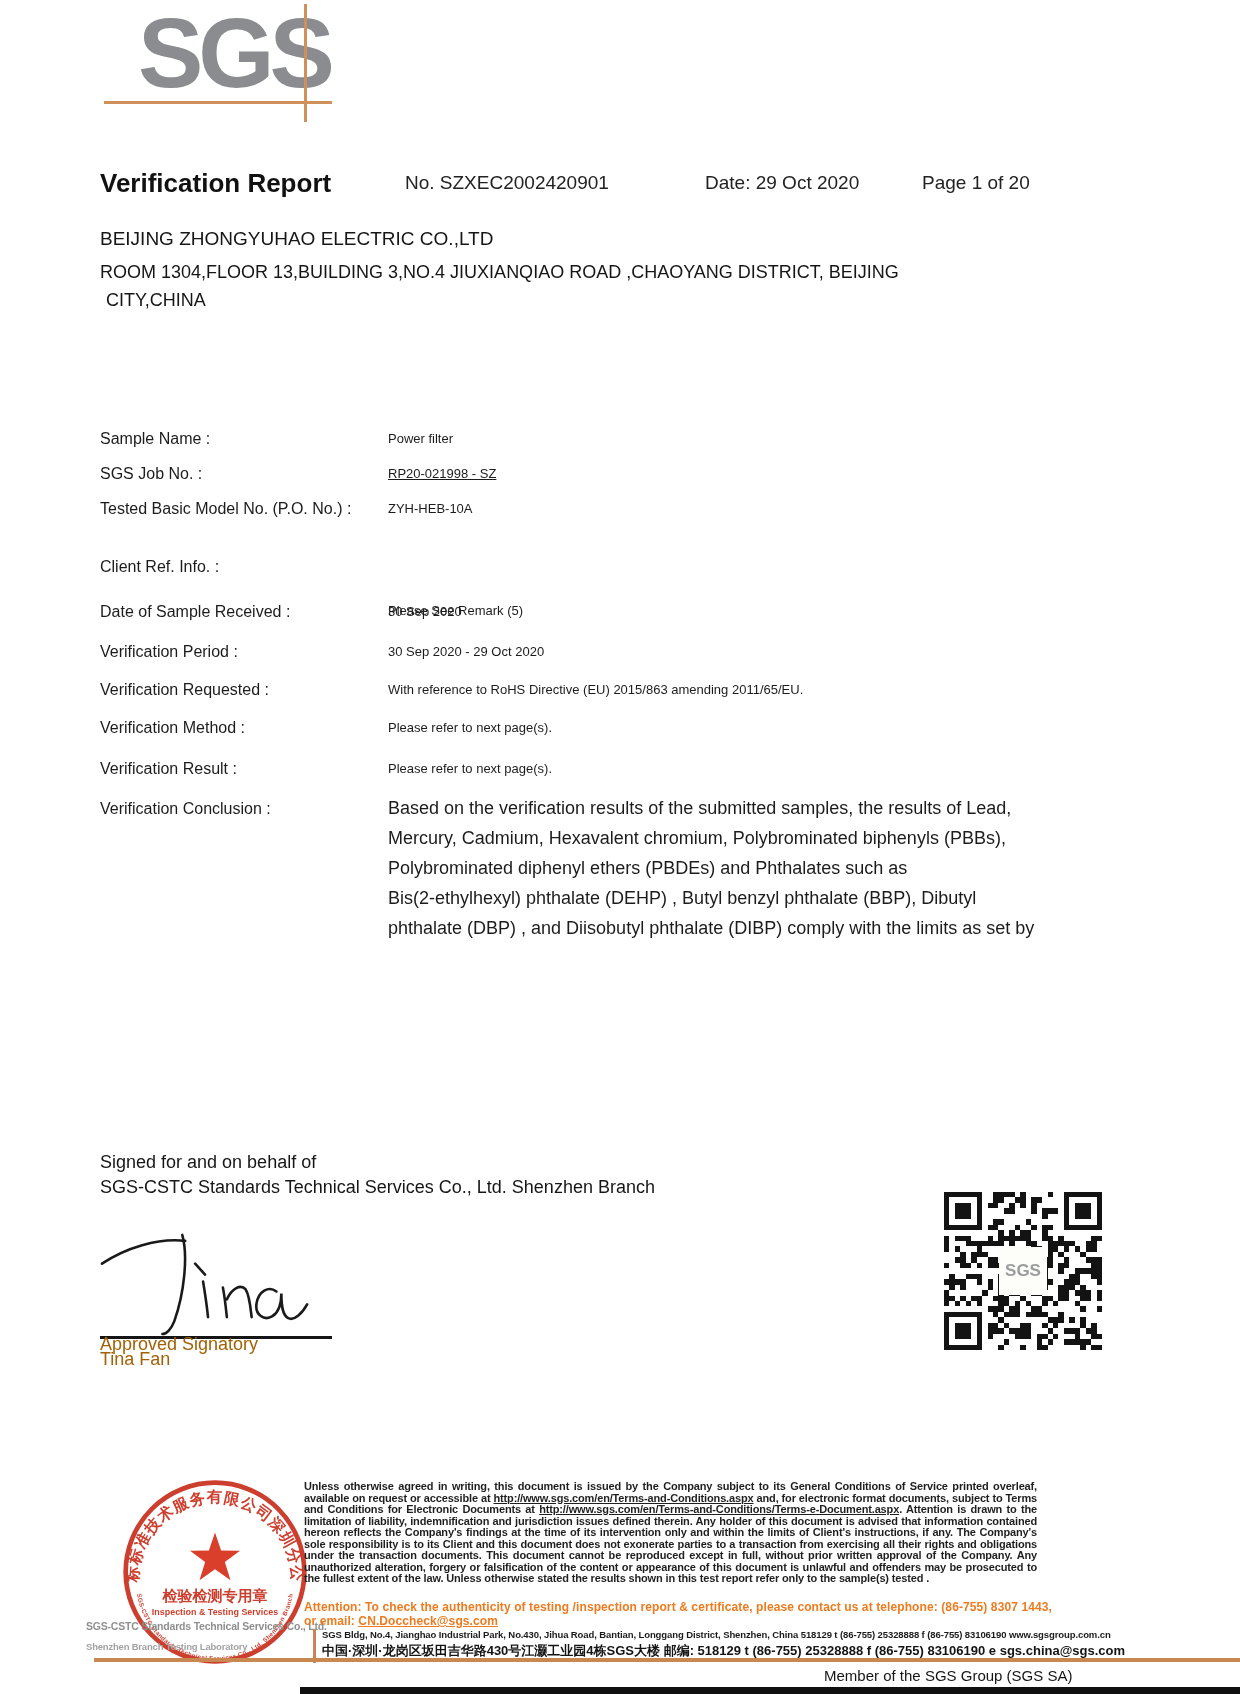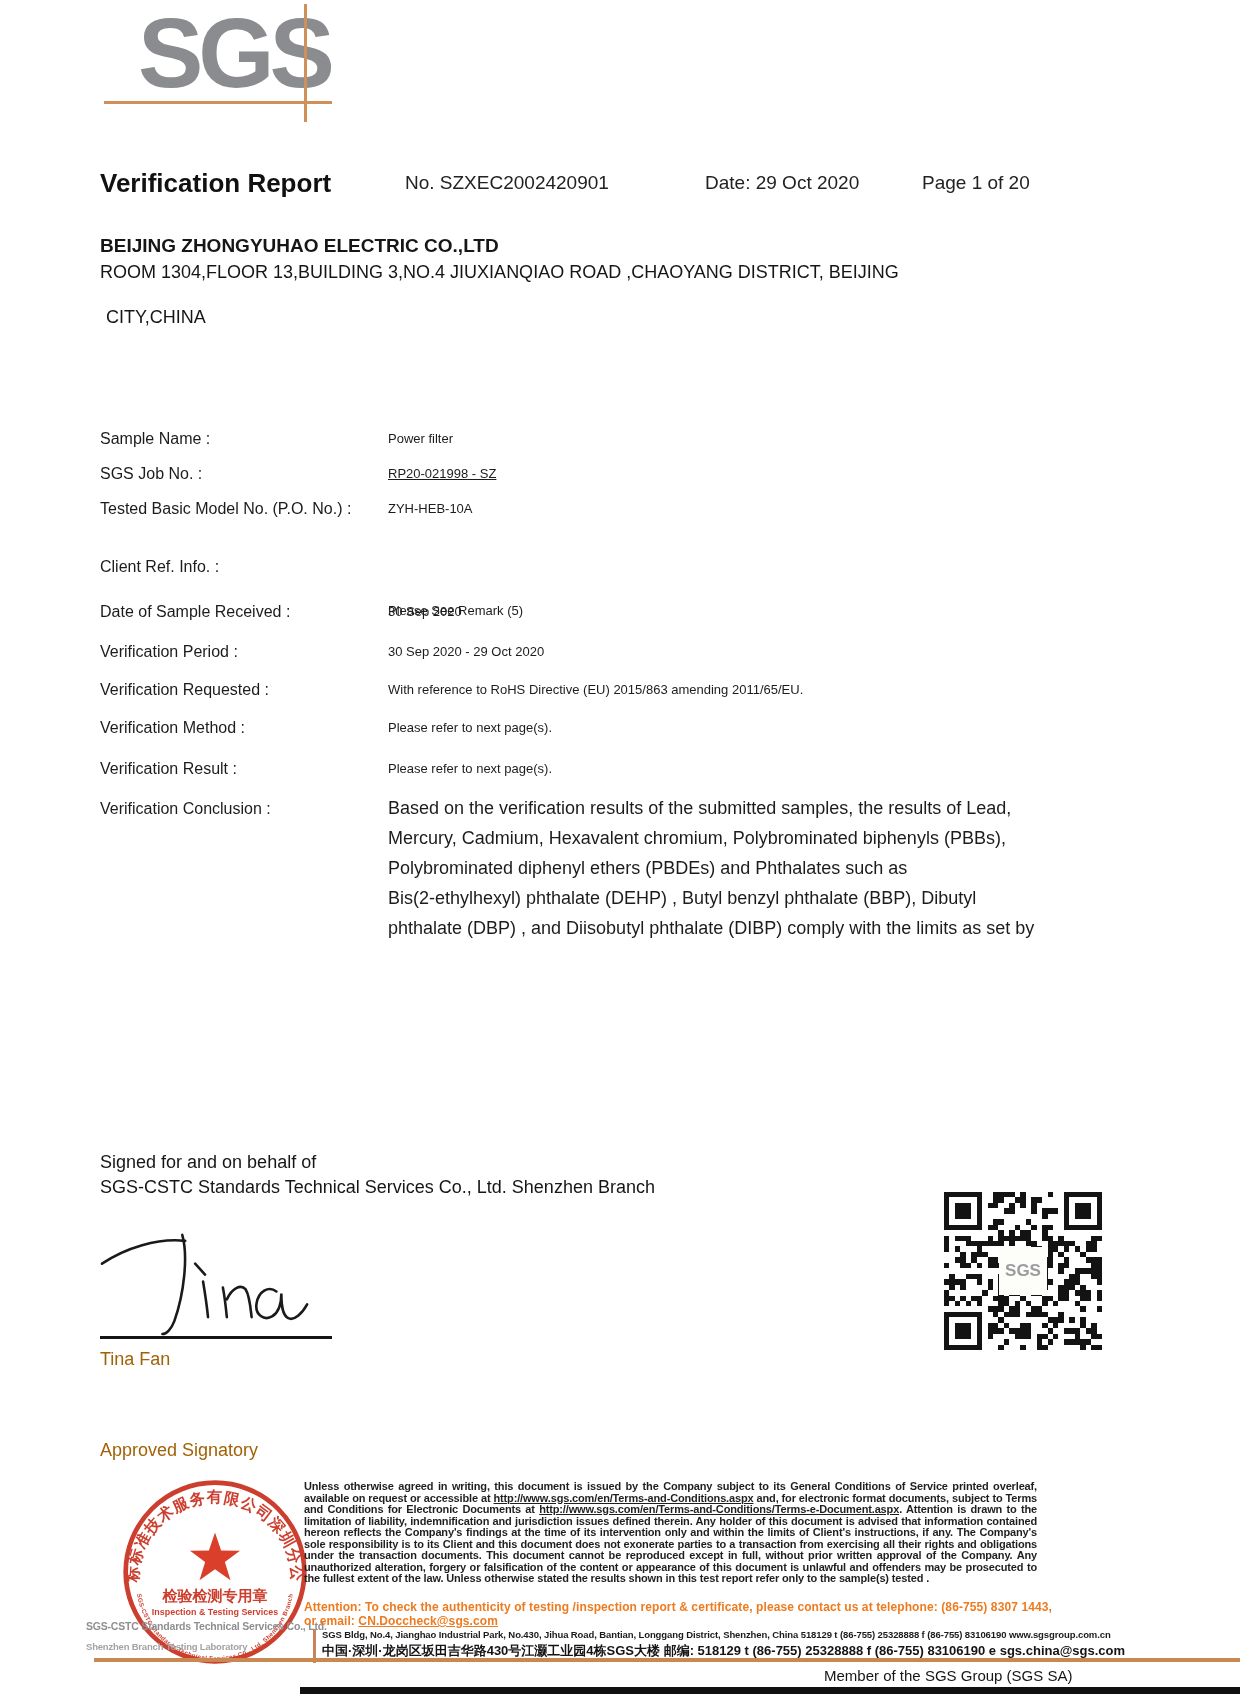--- a/index.html
+++ b/index.html
@@ -56,23 +56,23 @@
     <span class="logo-text">SGS</span>
   </div>
   <div class="abs logo-vline" style="left:304px;top:4px;"></div>
   <div class="abs logo-hline" style="left:104px;top:101px;"></div>
 
   <div class="abs title" style="left:100px;top:168px;">Verification Report</div>
   <div class="abs hmeta" style="left:405px;top:172px;">No. SZXEC2002420901</div>
   <div class="abs hmeta" style="left:705px;top:172px;">Date: 29 Oct 2020</div>
   <div class="abs hmeta" style="left:922px;top:172px;">Page 1 of 20</div>
 
-  <div class="abs client-name" style="left:100px;top:235px;font-weight:bold;">BEIJING ZHONGYUHAO ELECTRIC CO.,LTD</div>
+  <div class="abs client-name" style="left:100px;top:228px;">BEIJING ZHONGYUHAO ELECTRIC CO.,LTD</div>
   <div class="abs client-addr" style="left:100px;top:262px;">ROOM 1304,FLOOR 13,BUILDING 3,NO.4 JIUXIANQIAO ROAD ,CHAOYANG DISTRICT, BEIJING</div>
-  <div class="abs client-addr" style="left:106px;top:290px;margin-top:17px;">CITY,CHINA</div>
+  <div class="abs client-addr" style="left:106px;top:290px;">CITY,CHINA</div>
 
   <div class="abs lbl" style="left:100px;top:425px;">Sample Name :</div>
   <div class="abs val" style="left:388px;top:425px;">Power filter</div>
 
   <div class="abs lbl" style="left:100px;top:460px;">SGS Job No. :</div>
   <div class="abs val" style="left:388px;top:460px;text-decoration:underline;">RP20-021998 - SZ</div>
 
   <div class="abs lbl" style="left:100px;top:495px;">Tested Basic Model No. (P.O. No.) :</div>
   <div class="abs val" style="left:388px;top:495px;">ZYH-HEB-10A</div>
 
@@ -113,21 +113,21 @@
       <path d="M108,56 C110,68 112,82 113,92"></path>
       <path d="M100,38 L110,49"></path>
       <path d="M128,62 C130,72 131,82 132,92"></path>
       <path d="M132,74 C137,63 146,58 151,64 C155,70 156,84 157,92"></path>
       <path d="M182,66 C174,60 164,66 162,78 C160,90 170,96 178,91 C184,87 187,78 187,68 C187,80 188,90 194,93 C200,96 208,88 213,79"></path>
     </g>
   </svg>
 
   <div class="abs sig-line" style="left:100px;top:1336px;"></div>
   <div class="abs sig-name" style="left:100px;top:1349px;">Tina Fan</div>
-  <div class="abs sig-name" style="left:100px;top:1440px;">Approved Signatory</div>
+  <div class="abs sig-name" style="left:100px;top:1334px;">Approved Signatory</div>
 
   <div class="abs qr-wrap" style="left:944px;top:1192px;">
     <svg id="qr-svg" width="158" height="158" viewBox="0 0 29 29" style="shape-rendering:crispEdges;">
         <rect x="9" y="0" width="1" height="1" fill="#131313"></rect>
         <rect x="10" y="0" width="1" height="1" fill="#131313"></rect>
         <rect x="11" y="0" width="1" height="1" fill="#131313"></rect>
         <rect x="12" y="0" width="1" height="1" fill="#131313"></rect>
         <rect x="14" y="0" width="1" height="1" fill="#131313"></rect>
         <rect x="19" y="0" width="1" height="1" fill="#131313"></rect>
         <rect x="9" y="1" width="1" height="1" fill="#131313"></rect>

